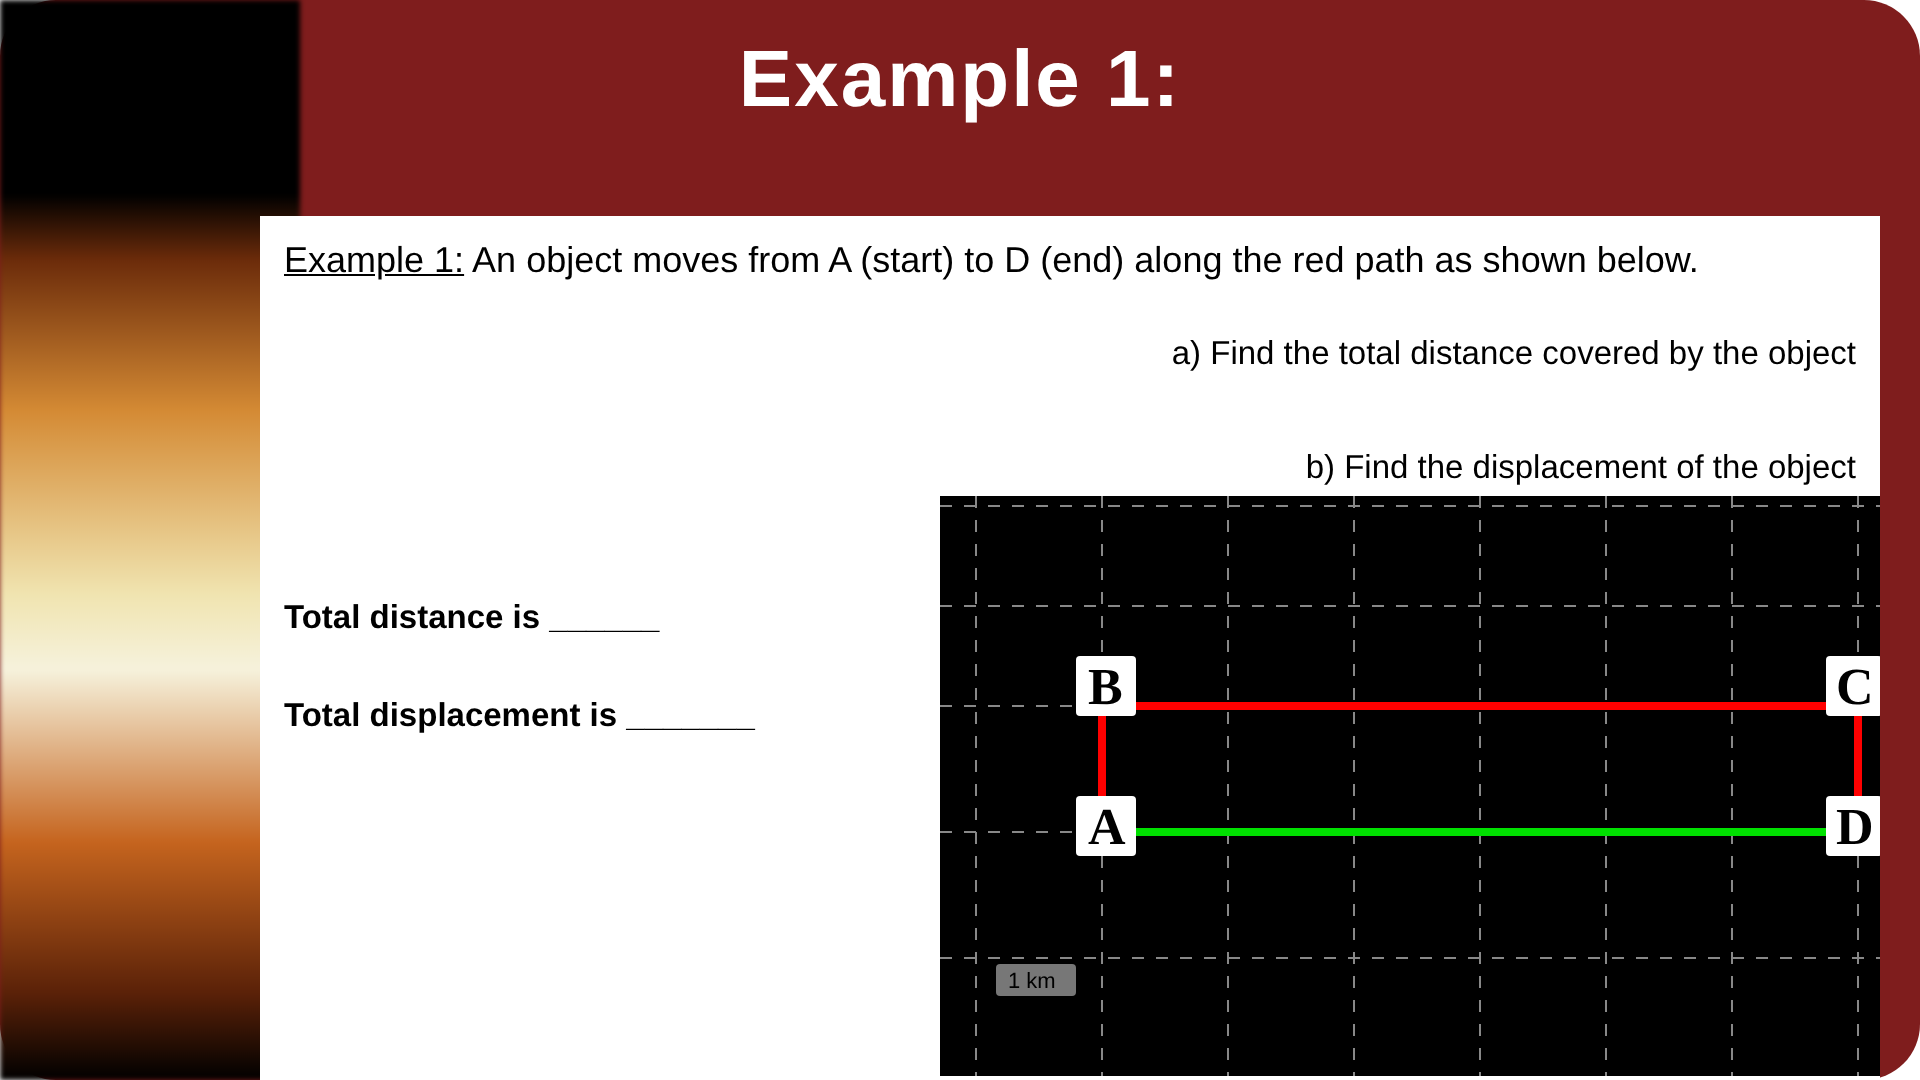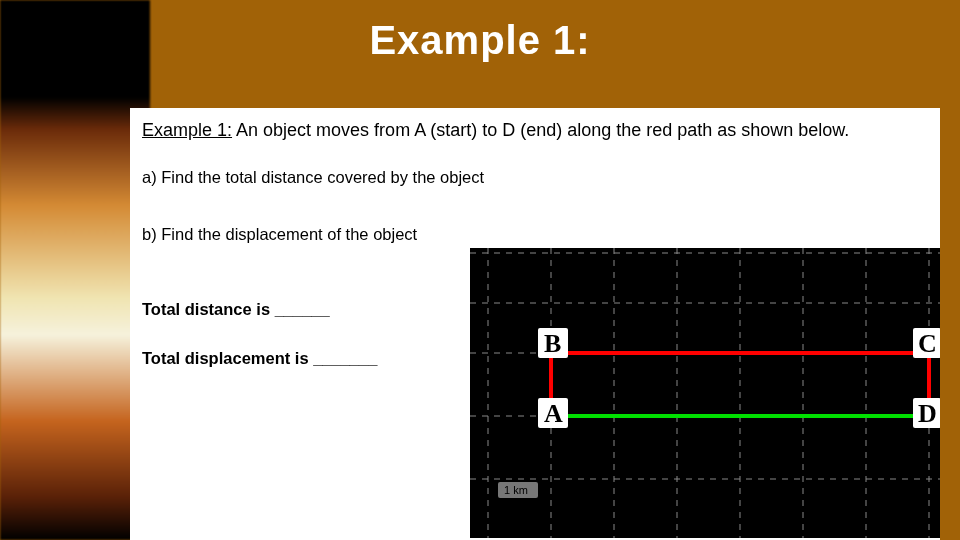--- a/index.html
+++ b/index.html
@@ -1,22 +1,23 @@
 <!DOCTYPE html>
 <html><head>
 <meta charset="utf-8">
 <style>
   * { margin: 0; padding: 0; box-sizing: border-box; }
   html, body { width: 960px; height: 540px; overflow: hidden; font-family: Verdana, Geneva, sans-serif; }
   .slide {
     position: relative;
     width: 960px;
     height: 540px;
-    background: #a16207;
+    background: #7f1d1d;
     color: #000;
+    border-radius: 28px;
   }
   .bg-left {
     position: absolute;
     left: 0; top: 0; bottom: 0;
     width: 150px;
     background: linear-gradient(to bottom,
       #000 0%, #000 18%,
       #6b2b0a 24%,
       #d48a34 38%,
       #f0e4b0 55%,
@@ -45,21 +46,21 @@
     bottom: 0;
     background: #fff;
     padding: 10px 12px 0 12px;
   }
   .para {
     font-size: 18px;
     line-height: 1.35;
     margin-bottom: 4px;
   }
   .ul { text-decoration: underline; }
-  .q { margin-top: 26px; font-size: 16.5px; }
+  .q { margin-top: 26px; font-size: 16.5px; text-align: right; }
   .ans { margin-top: 56px; font-size: 16.5px; font-weight: 700; }
   .ans2 { margin-top: 30px; font-size: 16.5px; font-weight: 700; }
   .diagram-wrap {
     position: absolute;
     right: 0;
     top: 140px;
     width: 470px;
     height: 290px;
     background: #000;
   }

